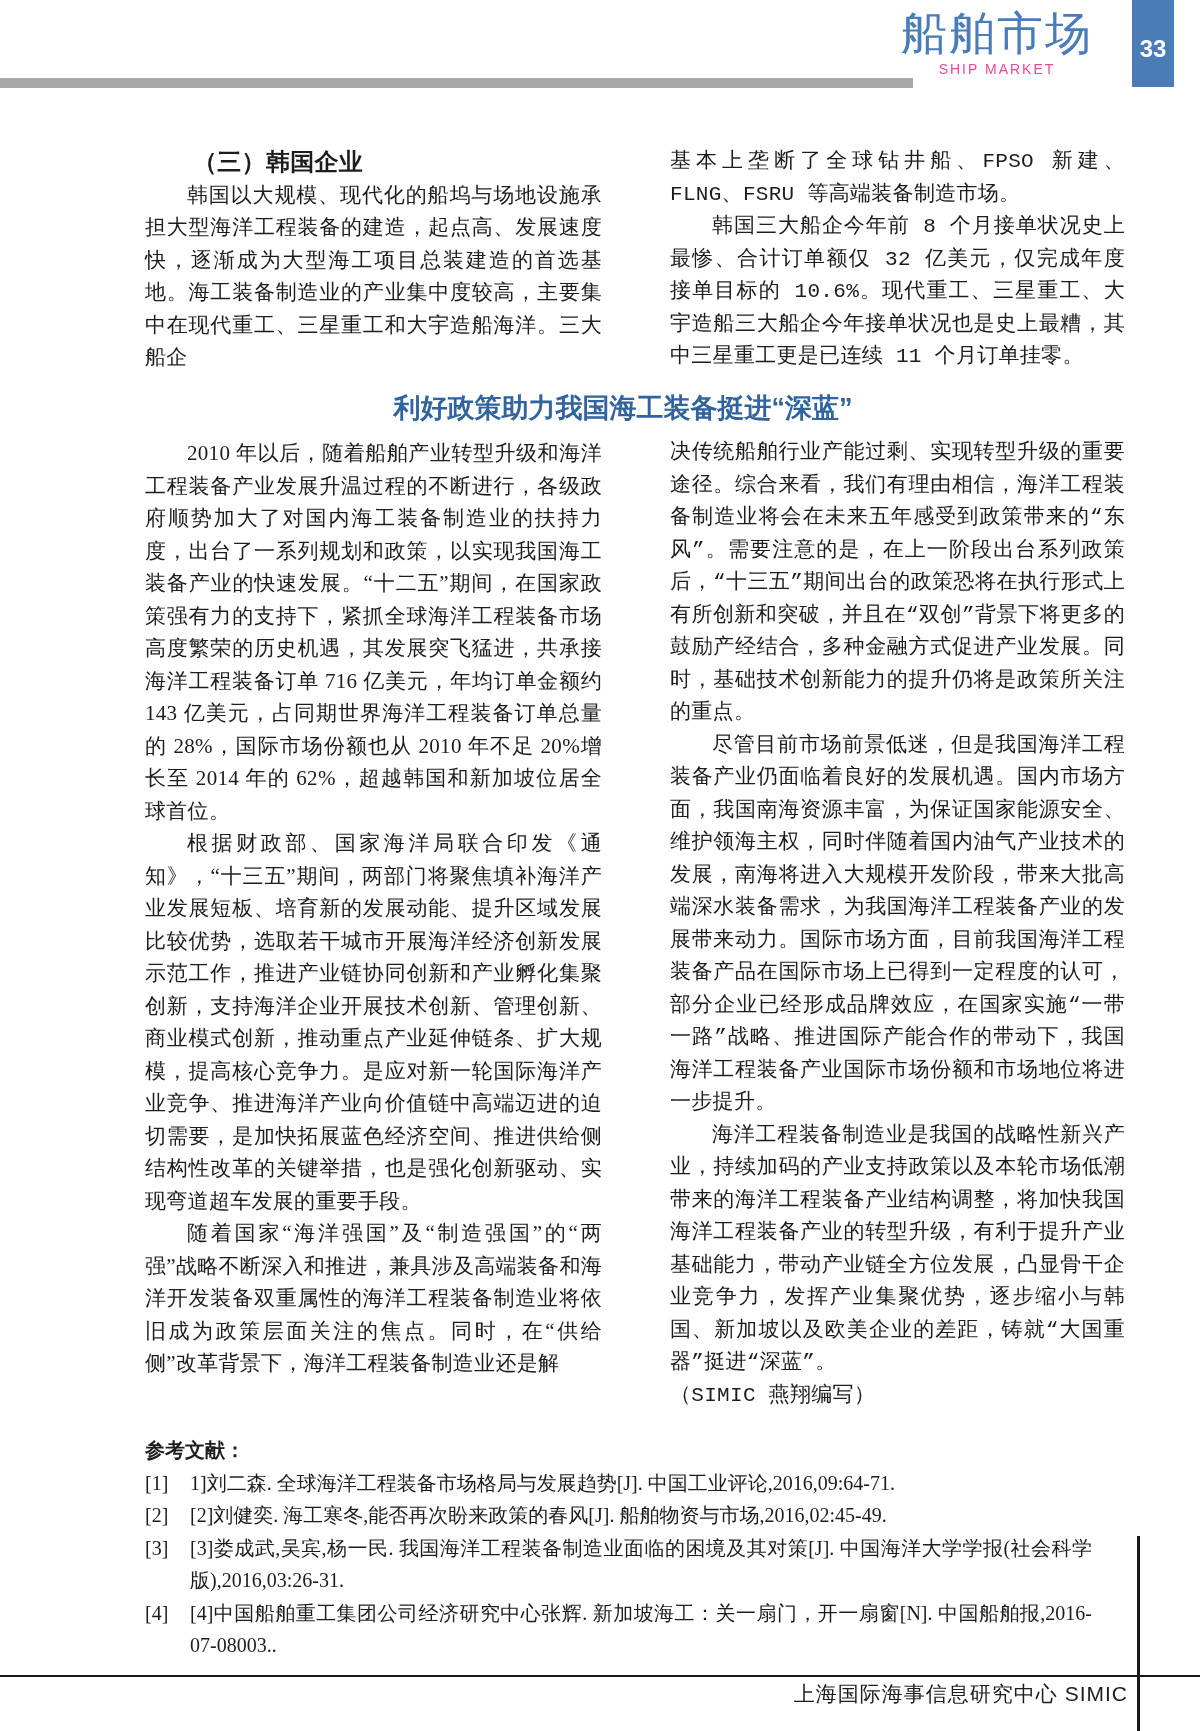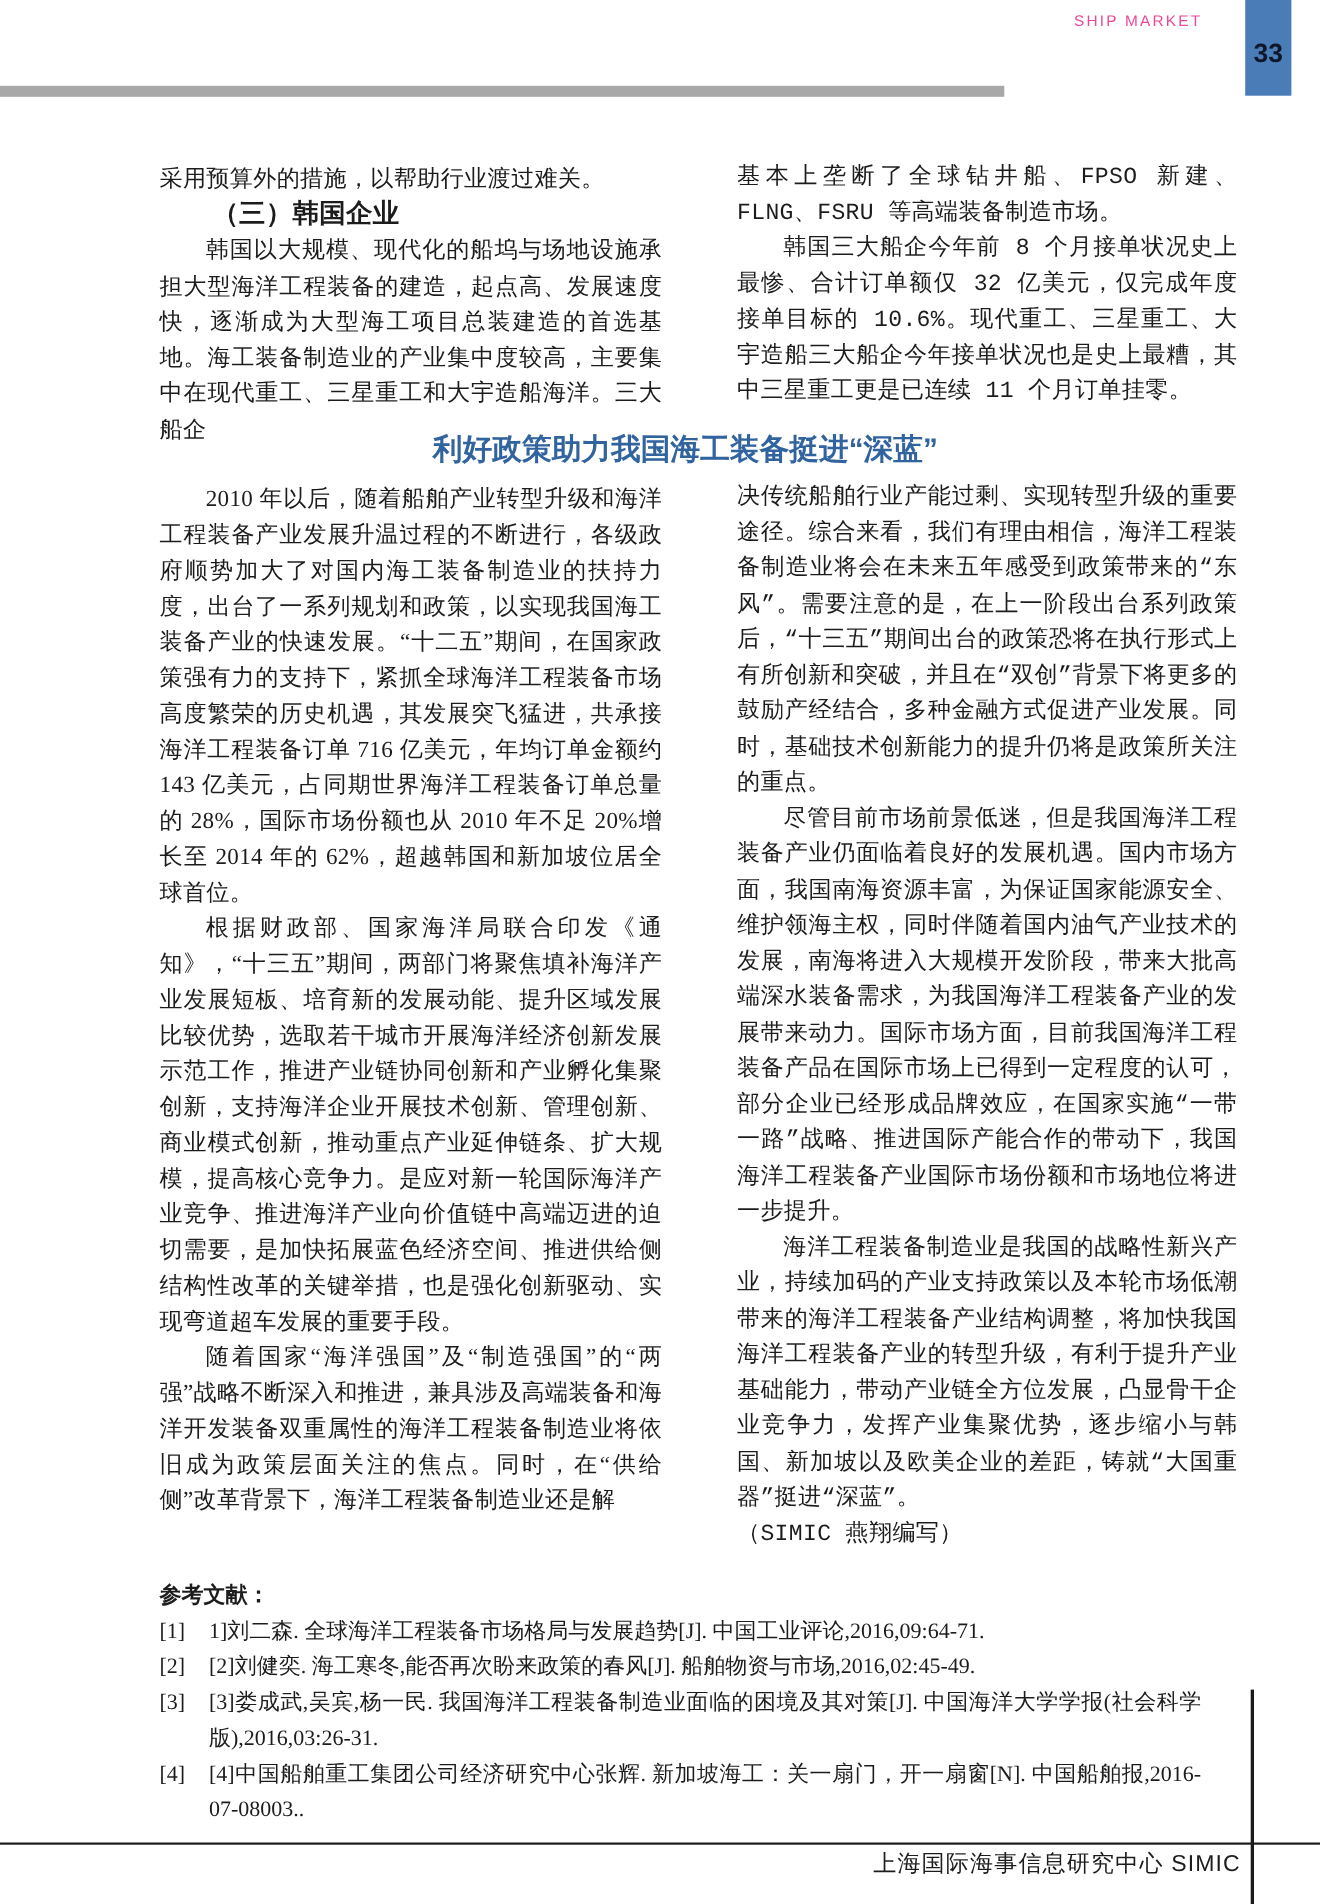--- a/index.html
+++ b/index.html
@@ -46,21 +46,21 @@
     position:absolute;
     left:1132px; top:0;
     width:42px; height:87px;
     background:#4a7db8;
     display:flex; align-items:center; justify-content:center;
   }
   .page-box span{
     font-family:"Liberation Sans","DejaVu Sans",sans-serif;
     font-weight:bold;
     font-size:24px;
-    color:#0f172a;
+    color:#ffffff;
     margin-top:10px;
   }
   
   .col{
     position:absolute;
     width:457px;
     font-size:21px;
     line-height:32.5px;
     text-align:justify;
     letter-spacing:0.3px;
@@ -134,28 +134,28 @@
     white-space:nowrap;
   }
 </style>
 </head>
 <body>
 
 <div class="page">
 
   <div class="gray-bar"></div>
   <div class="header-right">
+    <div class="header-cn">船舶市场</div>
     <div class="header-en">SHIP MARKET</div>
   </div>
   <div class="page-box">
     <span>33</span>
   </div>
 
   <div class="col col-l top-cols">
-    <p>采用预算外的措施，以帮助行业渡过难关。</p>
     <p class="sub-heading">（三）韩国企业</p>
     <p class="indent">韩国以大规模、现代化的船坞与场地设施承担大型海洋工程装备的建造，起点高、发展速度快，逐渐成为大型海工项目总装建造的首选基地。海工装备制造业的产业集中度较高，主要集中在现代重工、三星重工和大宇造船海洋。三大船企</p>
   </div>
   <div class="col col-r top-cols">
     <p>基本上垄断了全球钻井船、FPSO 新建、FLNG、FSRU 等高端装备制造市场。</p>
     <p class="indent">韩国三大船企今年前 8 个月接单状况史上最惨、合计订单额仅 32 亿美元，仅完成年度接单目标的 10.6%。现代重工、三星重工、大宇造船三大船企今年接单状况也是史上最糟，其中三星重工更是已连续 11 个月订单挂零。</p>
   </div>
 
   <div class="article-title">利好政策助力我国海工装备挺进“深蓝”</div>
 

